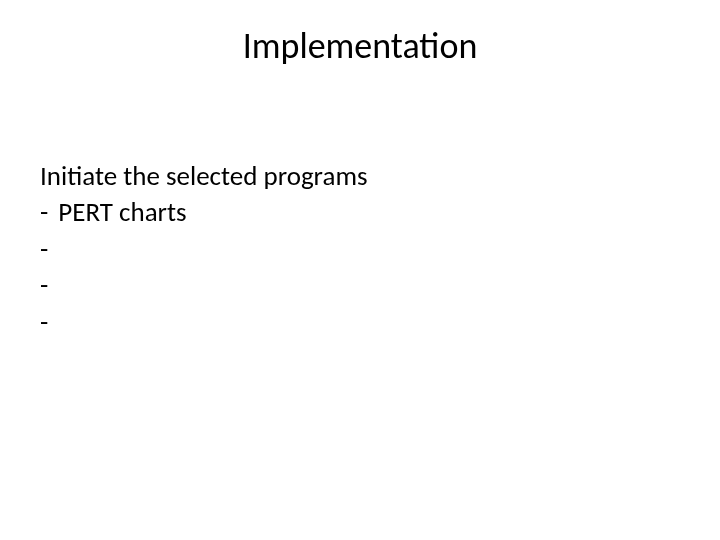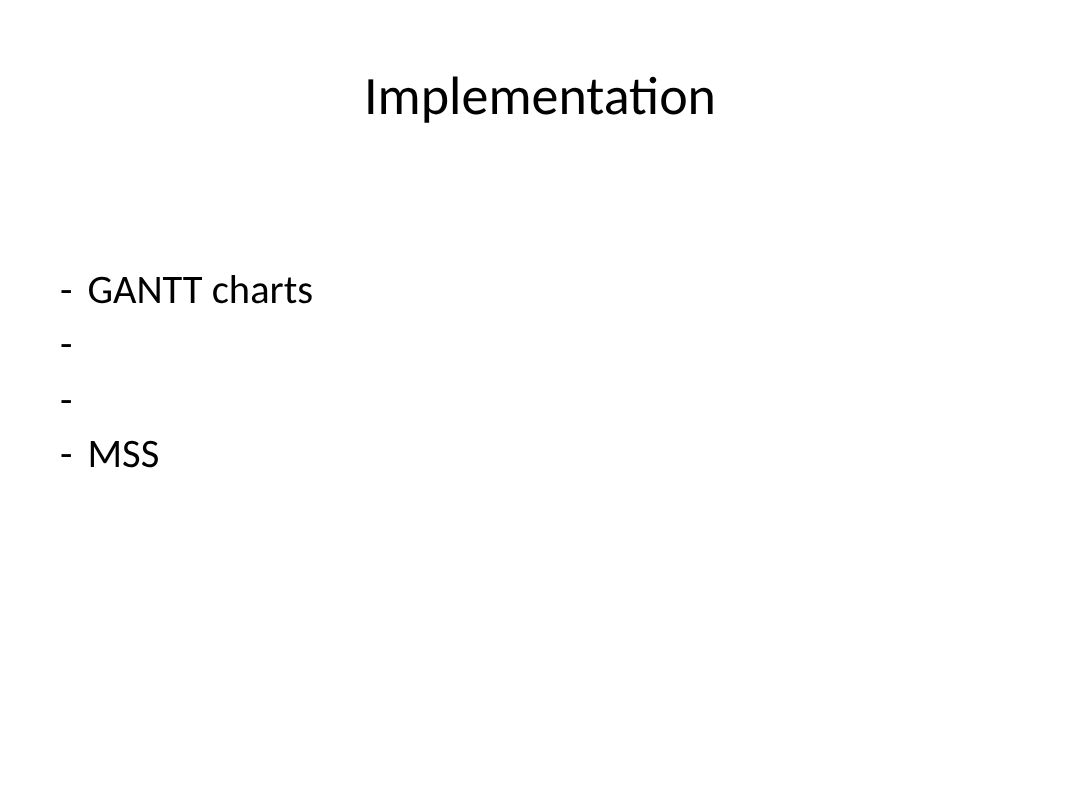--- a/index.html
+++ b/index.html
@@ -11,21 +11,21 @@
       width: 720px;
       height: 540px;
       background: #ffffff;
       font-family: Calibri, "Segoe UI", Arial, sans-serif;
       color: #000000;
       overflow: hidden;
     }
     .slide {
       width: 100%;
       height: 100%;
-      padding: 36px 40px;
+      padding: 18px 40px;
     }
     .title {
       font-size: 36px;
       font-weight: 400;
       text-align: center;
       margin-top: 6px;
       margin-bottom: 90px;
       margin-left: 100px;
       margin-right: 100px;
     }
@@ -42,28 +42,28 @@
     .bullet-dash {
       margin-right: 10px;
     }
   </style>
 </head>
 <body>
 
 <div class="slide">
   <h1 class="title">Implementation</h1>
   <div class="body-text">
+    <div class="intro-line">Initiate the selected programs</div>
     <div class="bullet-row">
       <span class="bullet-dash">-</span>
-      <span>GANTT charts</span>
+      <span>PERT charts</span>
     </div>
     <div class="bullet-row">
       <span class="bullet-dash">-</span>
     </div>
     <div class="bullet-row">
       <span class="bullet-dash">-</span>
     </div>
     <div class="bullet-row">
       <span class="bullet-dash">-</span>
-      <span>MSS</span>
     </div>
   </div>
 </div>
 
 </body></html>

